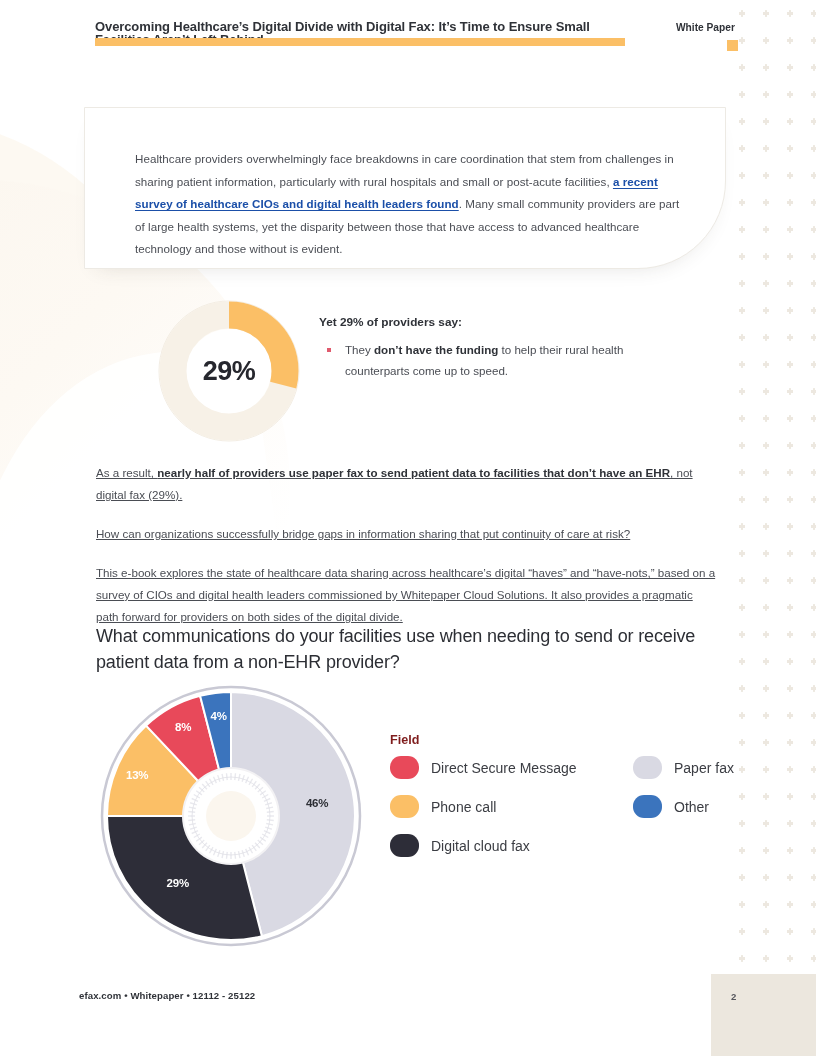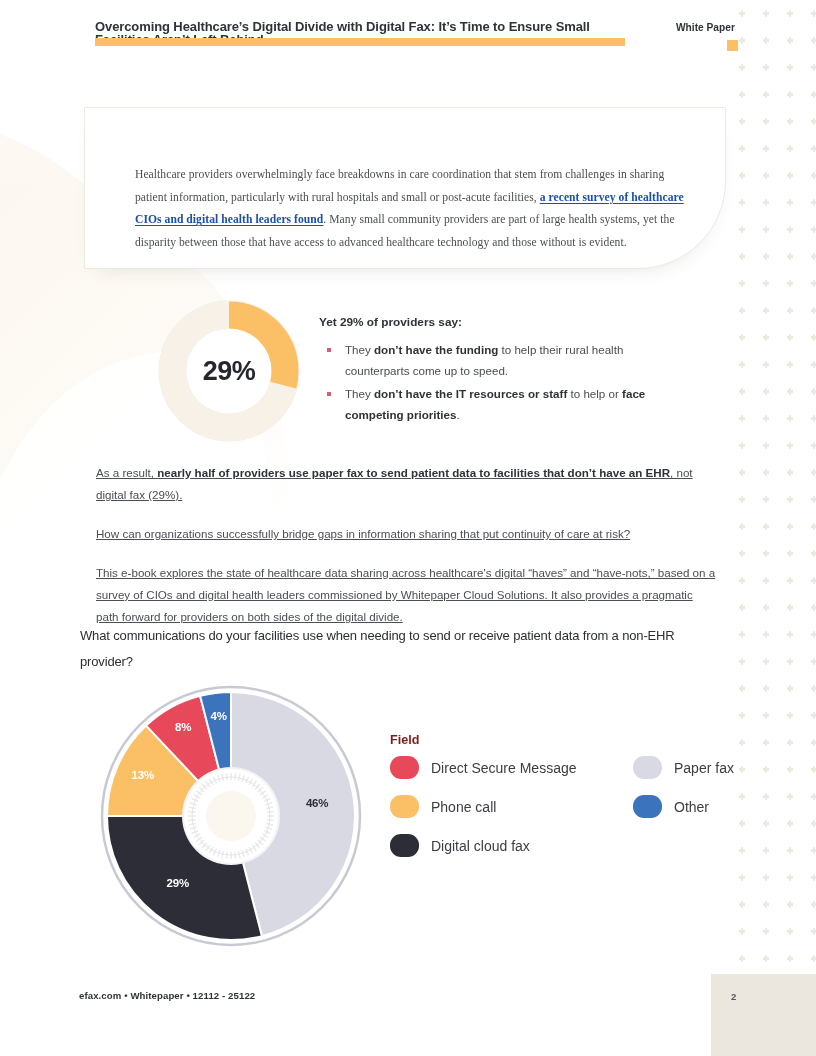--- a/index.html
+++ b/index.html
@@ -128,27 +128,26 @@
     height: 160px;
     background: #ffffff;
     border: 1px solid #edeae4;
     border-radius: 0 0 88px 0;
     box-shadow: 0 10px 22px -14px rgba(60,55,45,.18);
     z-index: 3;
   }
   .quote-text {
     position: absolute;
     left: 50px;
-    top: 56px;
+    top: 40px;
     width: 556px;
     font-size: 11.6px;
     line-height: 22.5px;
     color: #4a4d54;
     letter-spacing: .05px;
-    font-family: Liberation Serif, serif;
   }
   .quote-link {
     color: #1b4fa8;
     font-weight: bold;
     text-decoration: underline;
     text-underline-offset: 2px;
   }
 
   
   .stat-row {
@@ -219,24 +218,24 @@
     margin: 0 0 17px 0;
     font-size: 11.6px;
     line-height: 22px;
     color: #4a4d54;
     text-decoration: underline;
   }
   .body-copy p b { color: #2f3238; font-weight: bold; }
 
   .section-question {
     position: absolute;
-    left: 80px;
+    left: 96px;
     top: 623px;
     width: 630px;
-    font-size: 13px;
+    font-size: 18px;
     line-height: 26px;
     color: #2c2e34;
     letter-spacing: -0.15px;
     z-index: 3;
   }
 
   
   .chart-area {
     position: absolute;
     left: 0;
@@ -356,23 +355,20 @@
       <circle cx="71" cy="71" r="42" fill="#ffffff"></circle>
     </svg>
     <div class="gauge-center">29%</div>
   </div>
 
   <div class="stat-head">Yet 29% of providers say:</div>
 
   <div class="bullets">
     <div class="bullet">
       <span class="dot"></span><span>They </span><b>don’t have the funding</b><span> to help their rural health counterparts come up to speed.</span>
-    </div>
-    <div class="bullet">
-      <span class="dot"></span><span>They </span><b>don’t have the IT resources or staff</b><span> to help or </span><b>face competing priorities</b><span>.</span>
     </div>
   </div>
 </div>
 
 <div class="body-copy">
   <p><span>As a result, </span><b>nearly half of providers use paper fax to send patient data to facilities that don’t have an EHR</b><span>, not digital fax (29%).</span></p>
   <p>How can organizations successfully bridge gaps in information sharing that put continuity of care at risk?</p>
   <p>This e-book explores the state of healthcare data sharing across healthcare’s digital “haves” and “have-nots,” based on a survey of CIOs and digital health leaders commissioned by Whitepaper Cloud Solutions. It also provides a pragmatic path forward for providers on both sides of the digital divide.</p>
 </div>
 
@@ -448,21 +444,21 @@
         <line x1="115.51032434774059" y1="93.71754532136816" x2="118.3574808492712" y2="100.11236352486637" stroke="#e9e9ee" stroke-width="1.4"></line>
         <line x1="119.71226924187725" y1="92.1045697993084" x2="121.87538820250188" y2="98.76196541337447" stroke="#e9e9ee" stroke-width="1.4"></line>
         <line x1="124.05979729483633" y1="90.93965316844637" x2="125.51517913056065" y2="97.786686373583" stroke="#e9e9ee" stroke-width="1.4"></line>
         <line x1="128.5052760794909" y1="90.23555849916424" x2="129.2369753223645" y2="97.19721176674216" stroke="#e9e9ee" stroke-width="1.4"></line>
         <circle cx="133" cy="133" r="39" fill="none" stroke="#dfdfe6" stroke-width="0.8"></circle>
         <circle cx="133" cy="133" r="25" fill="#fbf6ee"></circle>
       </svg>
     <div id="pie-labels">
         <div class="pie-label" style="color: rgb(44, 46, 52); left: 205.116px; top: 114.121px; width: 28px; text-align: center;">46%</div>
         <div class="pie-label" style="color: rgb(255, 255, 255); left: 65.7997px; top: 193.585px; width: 28px; text-align: center;">29%</div>
-        <div class="pie-label" style="color: rgb(255, 255, 255); left: 27.9587px; top: 85.6029px; width: 28px; text-align: right;">13%</div>
+        <div class="pie-label" style="color: rgb(255, 255, 255); left: 27.9587px; top: 85.6029px; width: 28px; text-align: left;">13%</div>
         <div class="pie-label" style="color: rgb(255, 255, 255); left: 71.21px; top: 38.0704px; width: 28px; text-align: center;">8%</div>
         <div class="pie-label" style="color: rgb(255, 255, 255); left: 106.567px; top: 26.5822px; width: 28px; text-align: center;">4%</div>
       </div>
   </div>
 
   <div class="legend">
     <div class="legend-title">Field</div>
     <div class="legend-grid" id="legend-grid">
         <div class="legend-item" style="left: 0px; top: 0px;">
           <span class="legend-swatch" style="background: rgb(232, 73, 90);"></span>

